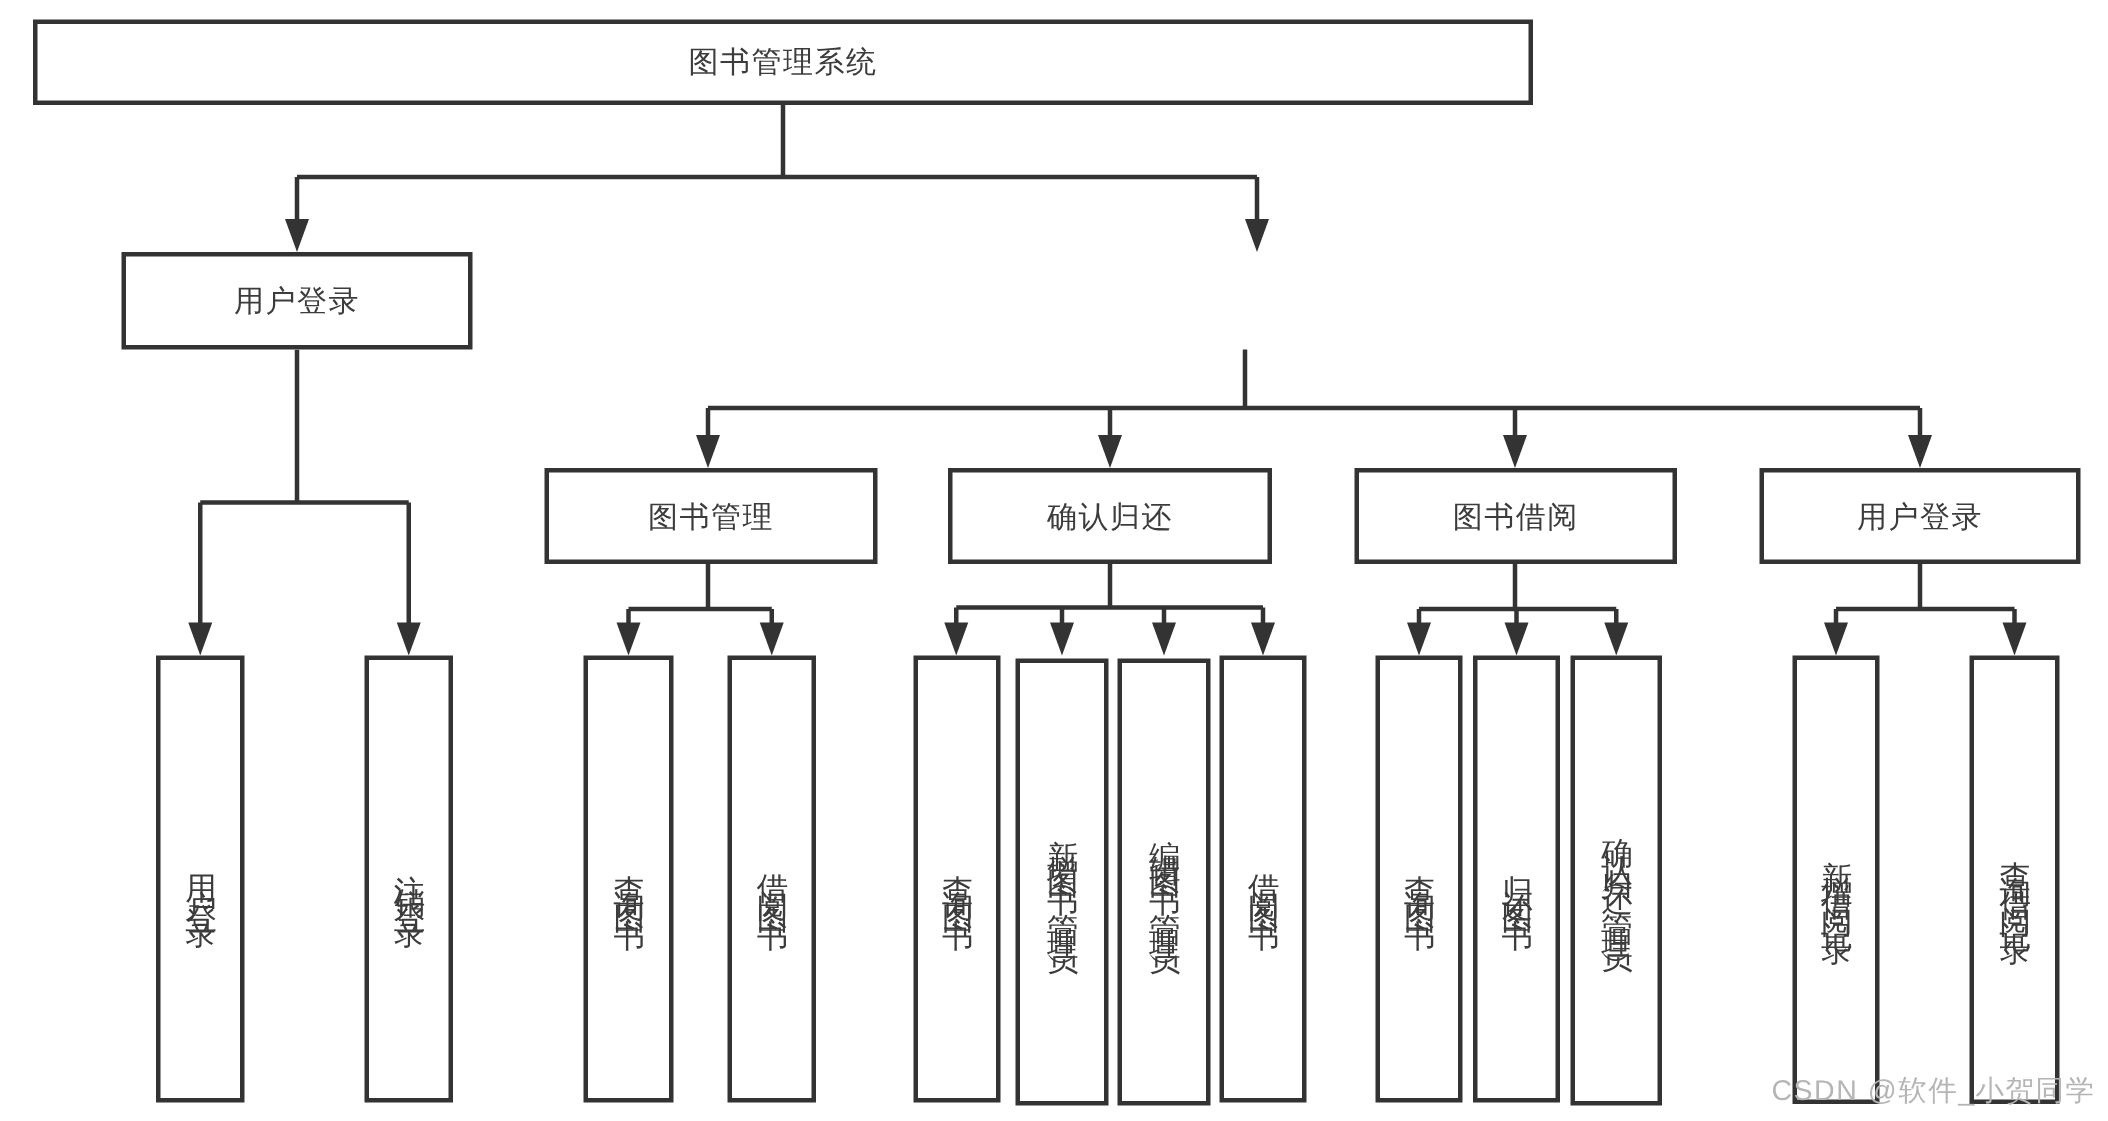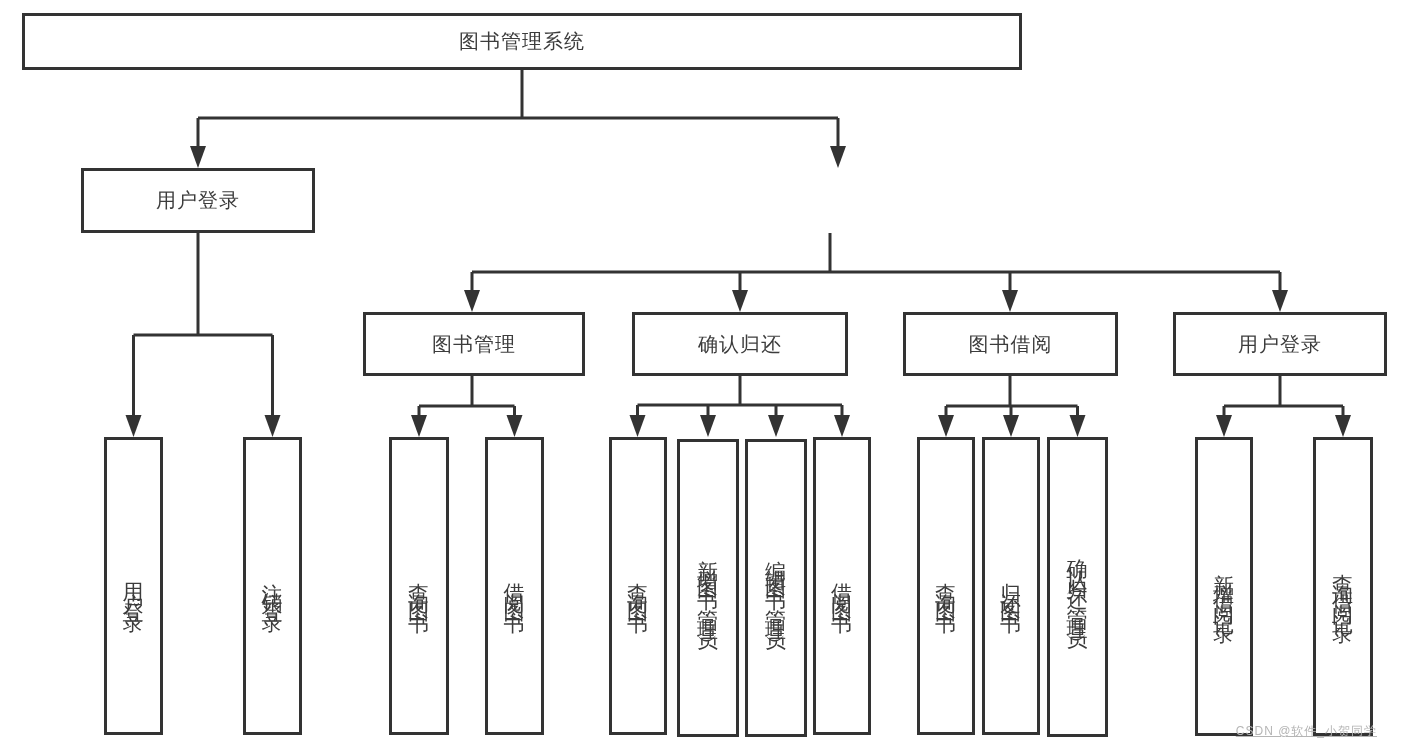--- a/index.html
+++ b/index.html
@@ -59,28 +59,27 @@
     writing-mode: vertical-rl;
     text-orientation: mixed;
     font-size: 21px;
     line-height: 1;
     letter-spacing: 10px;
     color: var(--text);
     white-space: nowrap;
   }
   .watermark {
     position: absolute;
-    right: 28px;
+    right: 8px;
     bottom: 7px;
-    font-size: 12px;
+    font-size: 19px;
     letter-spacing: 1px;
     color: var(--watermark);
     z-index: 5;
     white-space: nowrap;
-    text-decoration: underline;
   }
 </style>
 </head>
 <body>
 
 <div class="canvas">
 
   <svg class="connectors" viewBox="0 0 1405 747">
 
     <path class="ln" d="M522 70 V118"></path>

